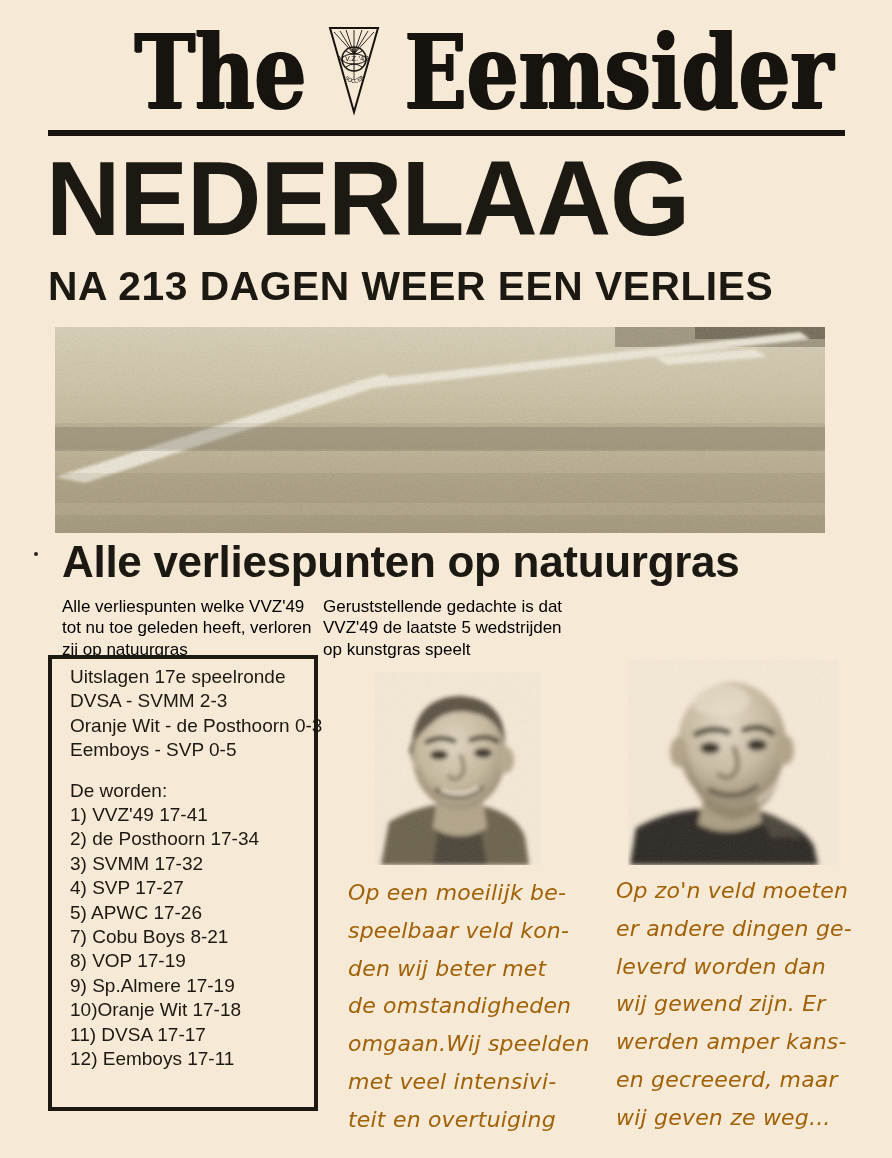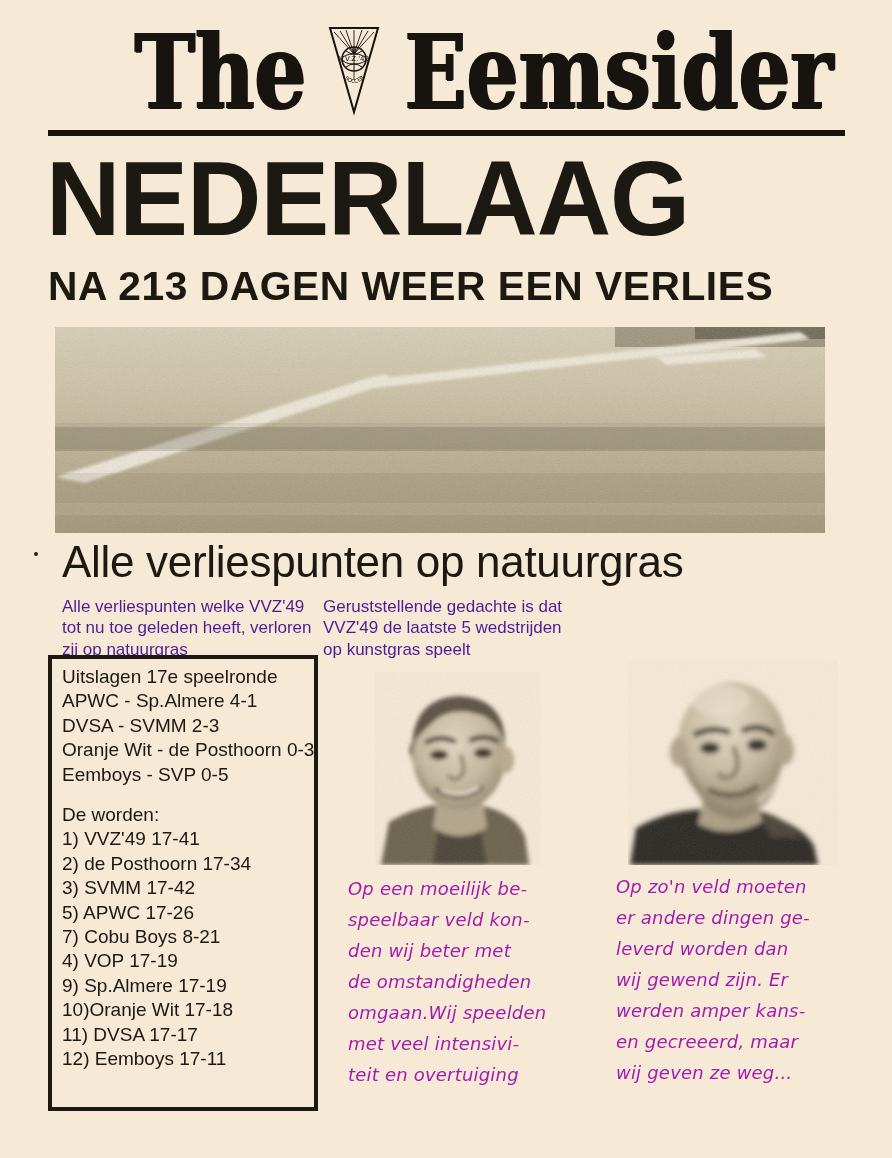--- a/index.html
+++ b/index.html
@@ -74,47 +74,47 @@
   }
   .hero svg{display:block;width:100%;height:100%;}
 
   
   .speck{
     position:absolute;left:34px;top:552px;width:4px;height:4px;background:#2a241b;border-radius:50%;
   }
   .sect-title{
     position:absolute;left:62px;top:540px;width:800px;
     font-family:"Liberation Sans Narrow","Liberation Sans",sans-serif;
-    font-weight:400;
+    font-weight:700;
     font-size:44px;
     line-height:1;
     letter-spacing:-0.3px;
     color:#1c1812;
     white-space:nowrap;
   }
 
   
   .lead{
     position:absolute;
     font-family:"Liberation Sans Narrow","Liberation Sans",sans-serif;
     font-size:17px;
     line-height:1.25;
-    color:#4c1d95;
+    color:#000000;
     white-space:pre-line;
   }
   .lead1{left:62px;top:596px;width:280px;}
   .lead2{left:323px;top:596px;width:280px;}
 
   
   .resultbox{
     position:absolute;left:48px;top:655px;width:270px;height:456px;
     border:4px solid #1c1812;
     background:transparent;
     box-sizing:border-box;
-    padding:6px 0 0 10px;
+    padding:6px 0 0 18px;
   }
   .resline{
     font-family:"Liberation Sans",sans-serif;
     font-size:19px;
     line-height:1.285;
     color:#1c1812;
     white-space:nowrap;
   }
   .resgap{height:16px;}
 
@@ -124,23 +124,23 @@
   }
   .portrait svg{display:block;width:100%;height:100%;}
   .p1{left:375px;top:672px;width:166px;height:193px;}
   .p2{left:628px;top:660px;width:210px;height:205px;}
 
   
   .quote{
     position:absolute;
     font-family:"DejaVu Sans",sans-serif;
     font-style:italic;
-    font-size:18px;
+    font-size:22px;
     line-height:1.72;
-    color:#a21caf;
+    color:#a16207;
     white-space:pre-line;
     letter-spacing:0.2px;
   }
   .q1{left:348px;top:874px;width:250px;}
   .q2{left:616px;top:872px;width:250px;}
 </style>
 </head>
 <body>
 
 <div class="page">
@@ -235,32 +235,32 @@
 
   <div class="lead lead1">Alle verliespunten welke VVZ'49
 tot nu toe geleden heeft, verloren
 zij op natuurgras</div>
   <div class="lead lead2">Geruststellende gedachte is dat
 VVZ'49 de laatste 5 wedstrijden
 op kunstgras speelt</div>
 
   <div class="resultbox">
     <div class="resline">Uitslagen 17e speelronde</div>
-    <div class="resline">APWC - Sp.Almere 4-1</div>
     <div class="resline">DVSA - SVMM 2-3</div>
     <div class="resline">Oranje Wit - de Posthoorn 0-3</div>
     <div class="resline">Eemboys - SVP 0-5</div>
     <div class="resgap"></div>
     <div class="resline">De worden:</div>
     <div class="resline">1) VVZ'49 17-41</div>
     <div class="resline">2) de Posthoorn 17-34</div>
-    <div class="resline">3) SVMM 17-42</div>
+    <div class="resline">3) SVMM 17-32</div>
+    <div class="resline">4) SVP 17-27</div>
     <div class="resline">5) APWC 17-26</div>
     <div class="resline">7) Cobu Boys 8-21</div>
-    <div class="resline">4) VOP 17-19</div>
+    <div class="resline">8) VOP 17-19</div>
     <div class="resline">9) Sp.Almere 17-19</div>
     <div class="resline">10)Oranje Wit 17-18</div>
     <div class="resline">11) DVSA 17-17</div>
     <div class="resline">12) Eemboys 17-11</div>
   </div>
 
   <div class="portrait p1">
     <svg viewBox="0 0 166 193" preserveAspectRatio="none">
       <defs>
         <radialGradient id="sk1" cx="45%" cy="40%" r="70%">

